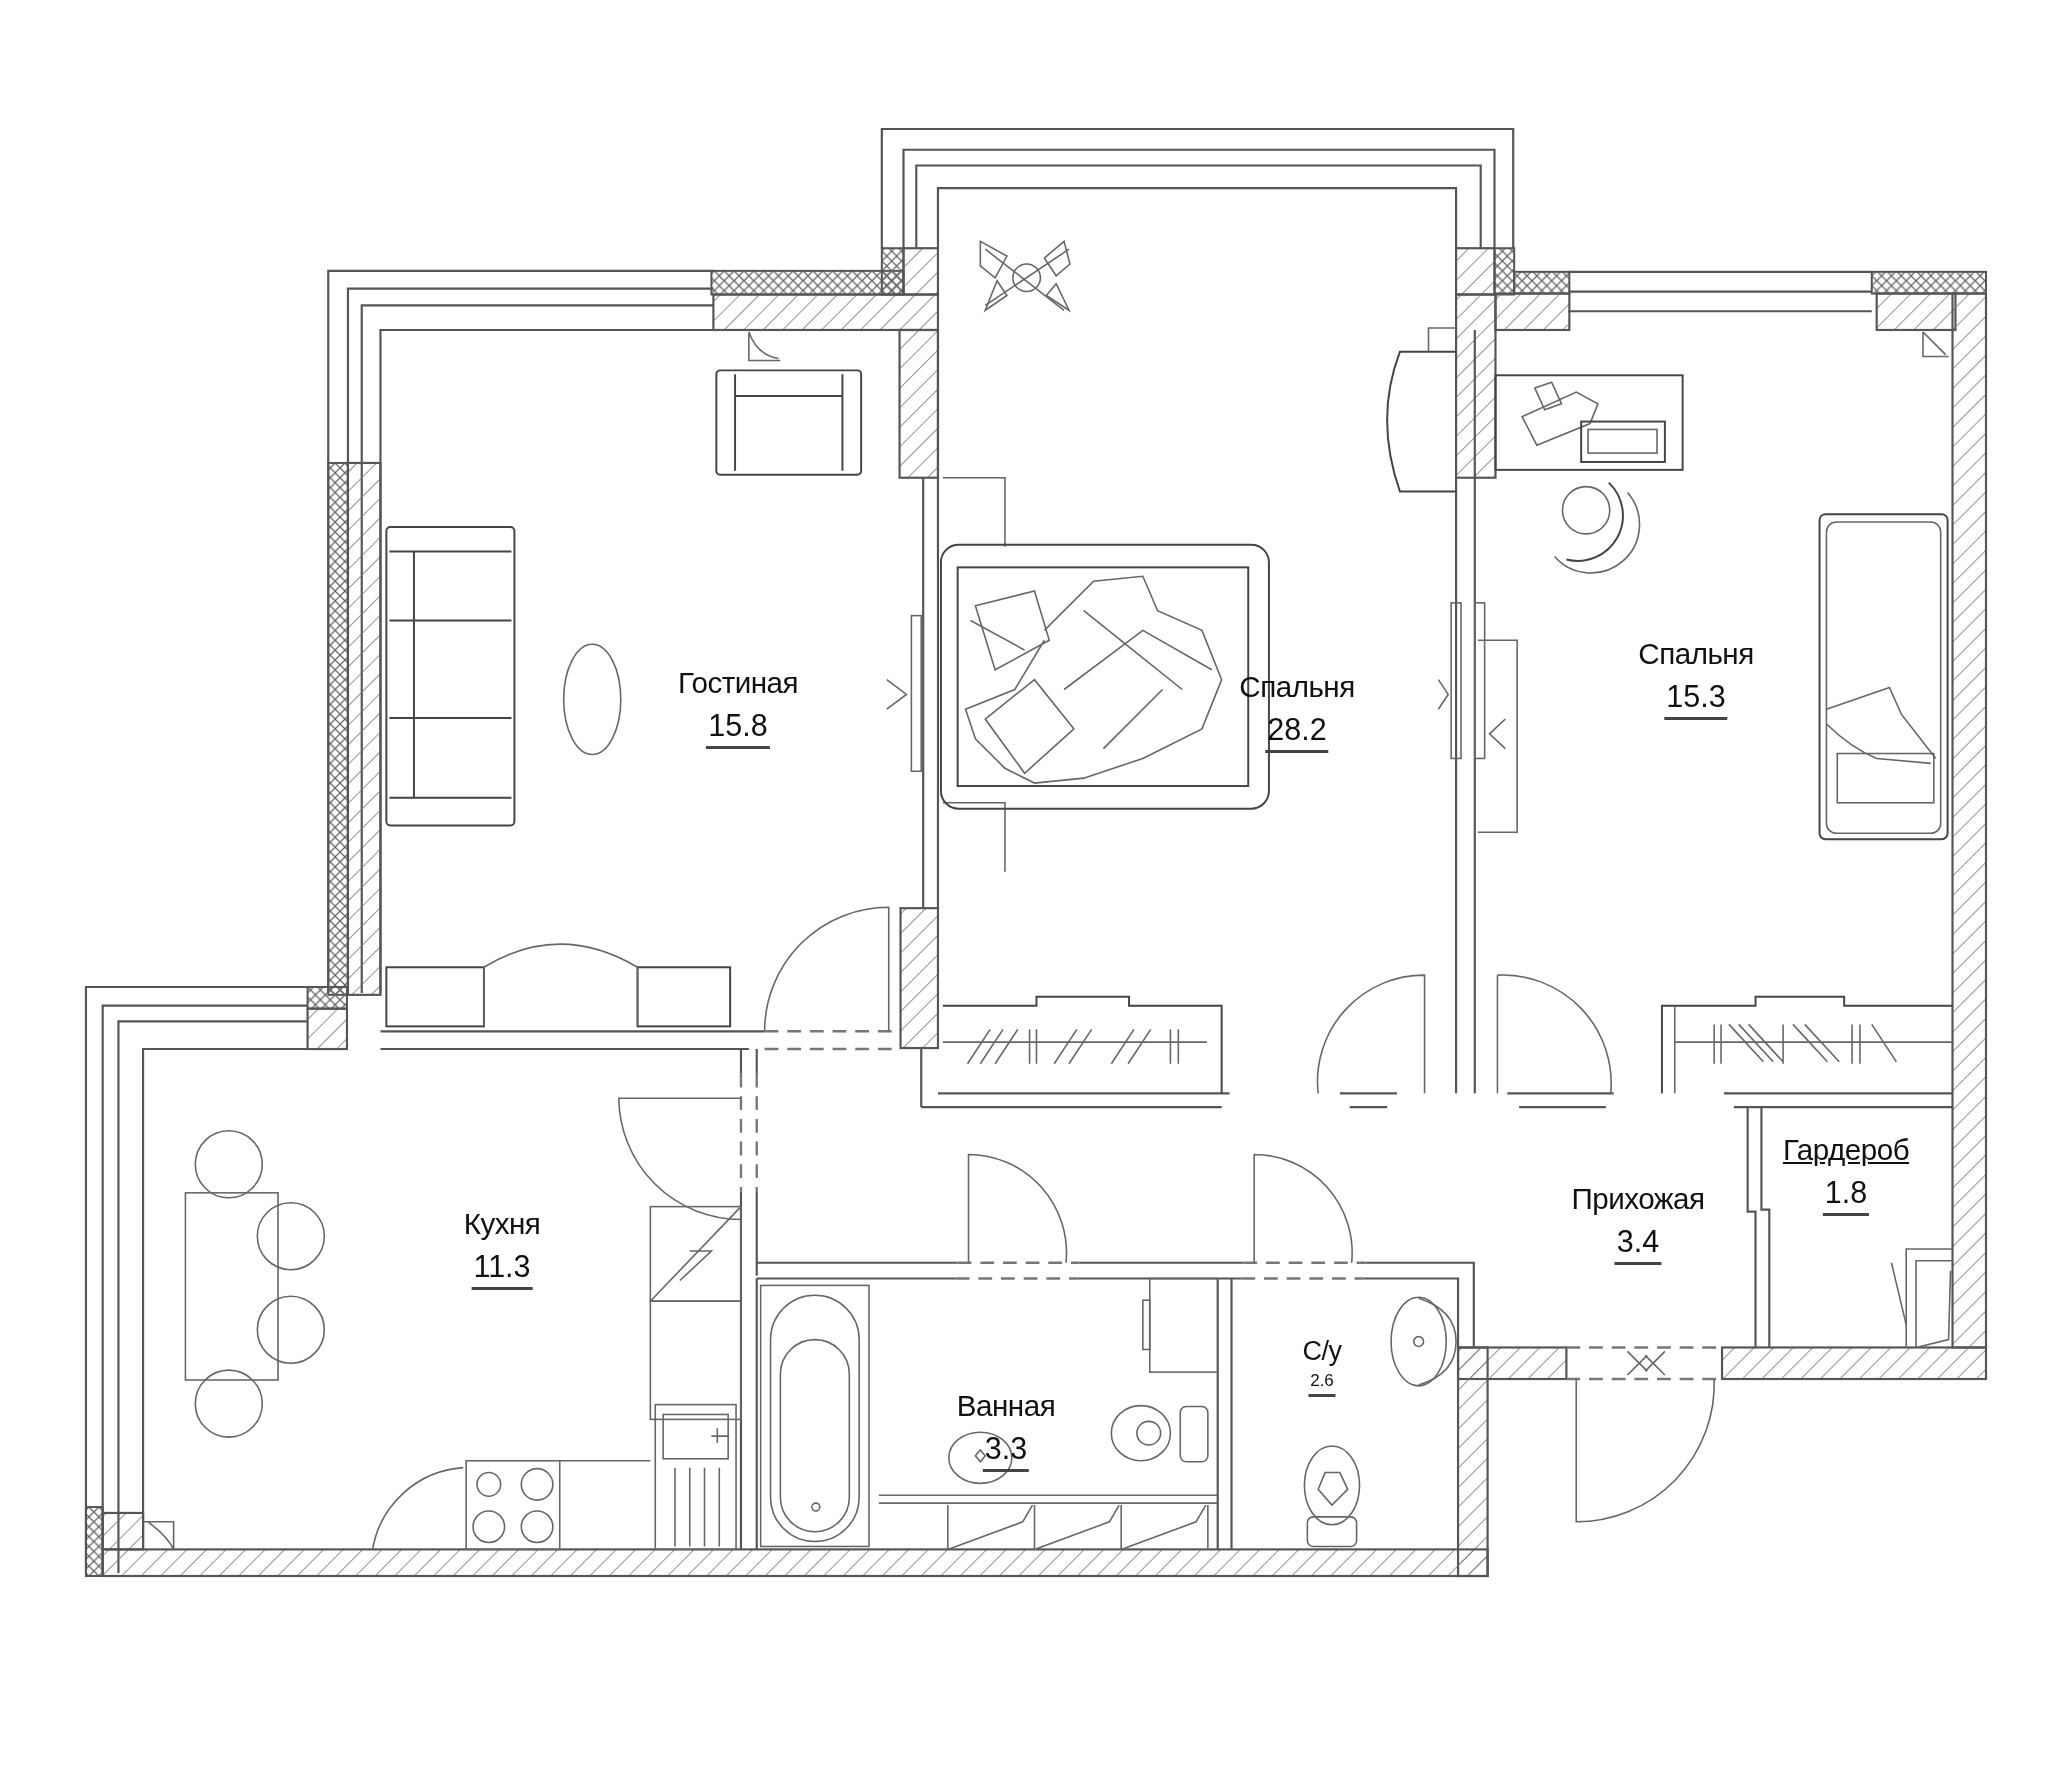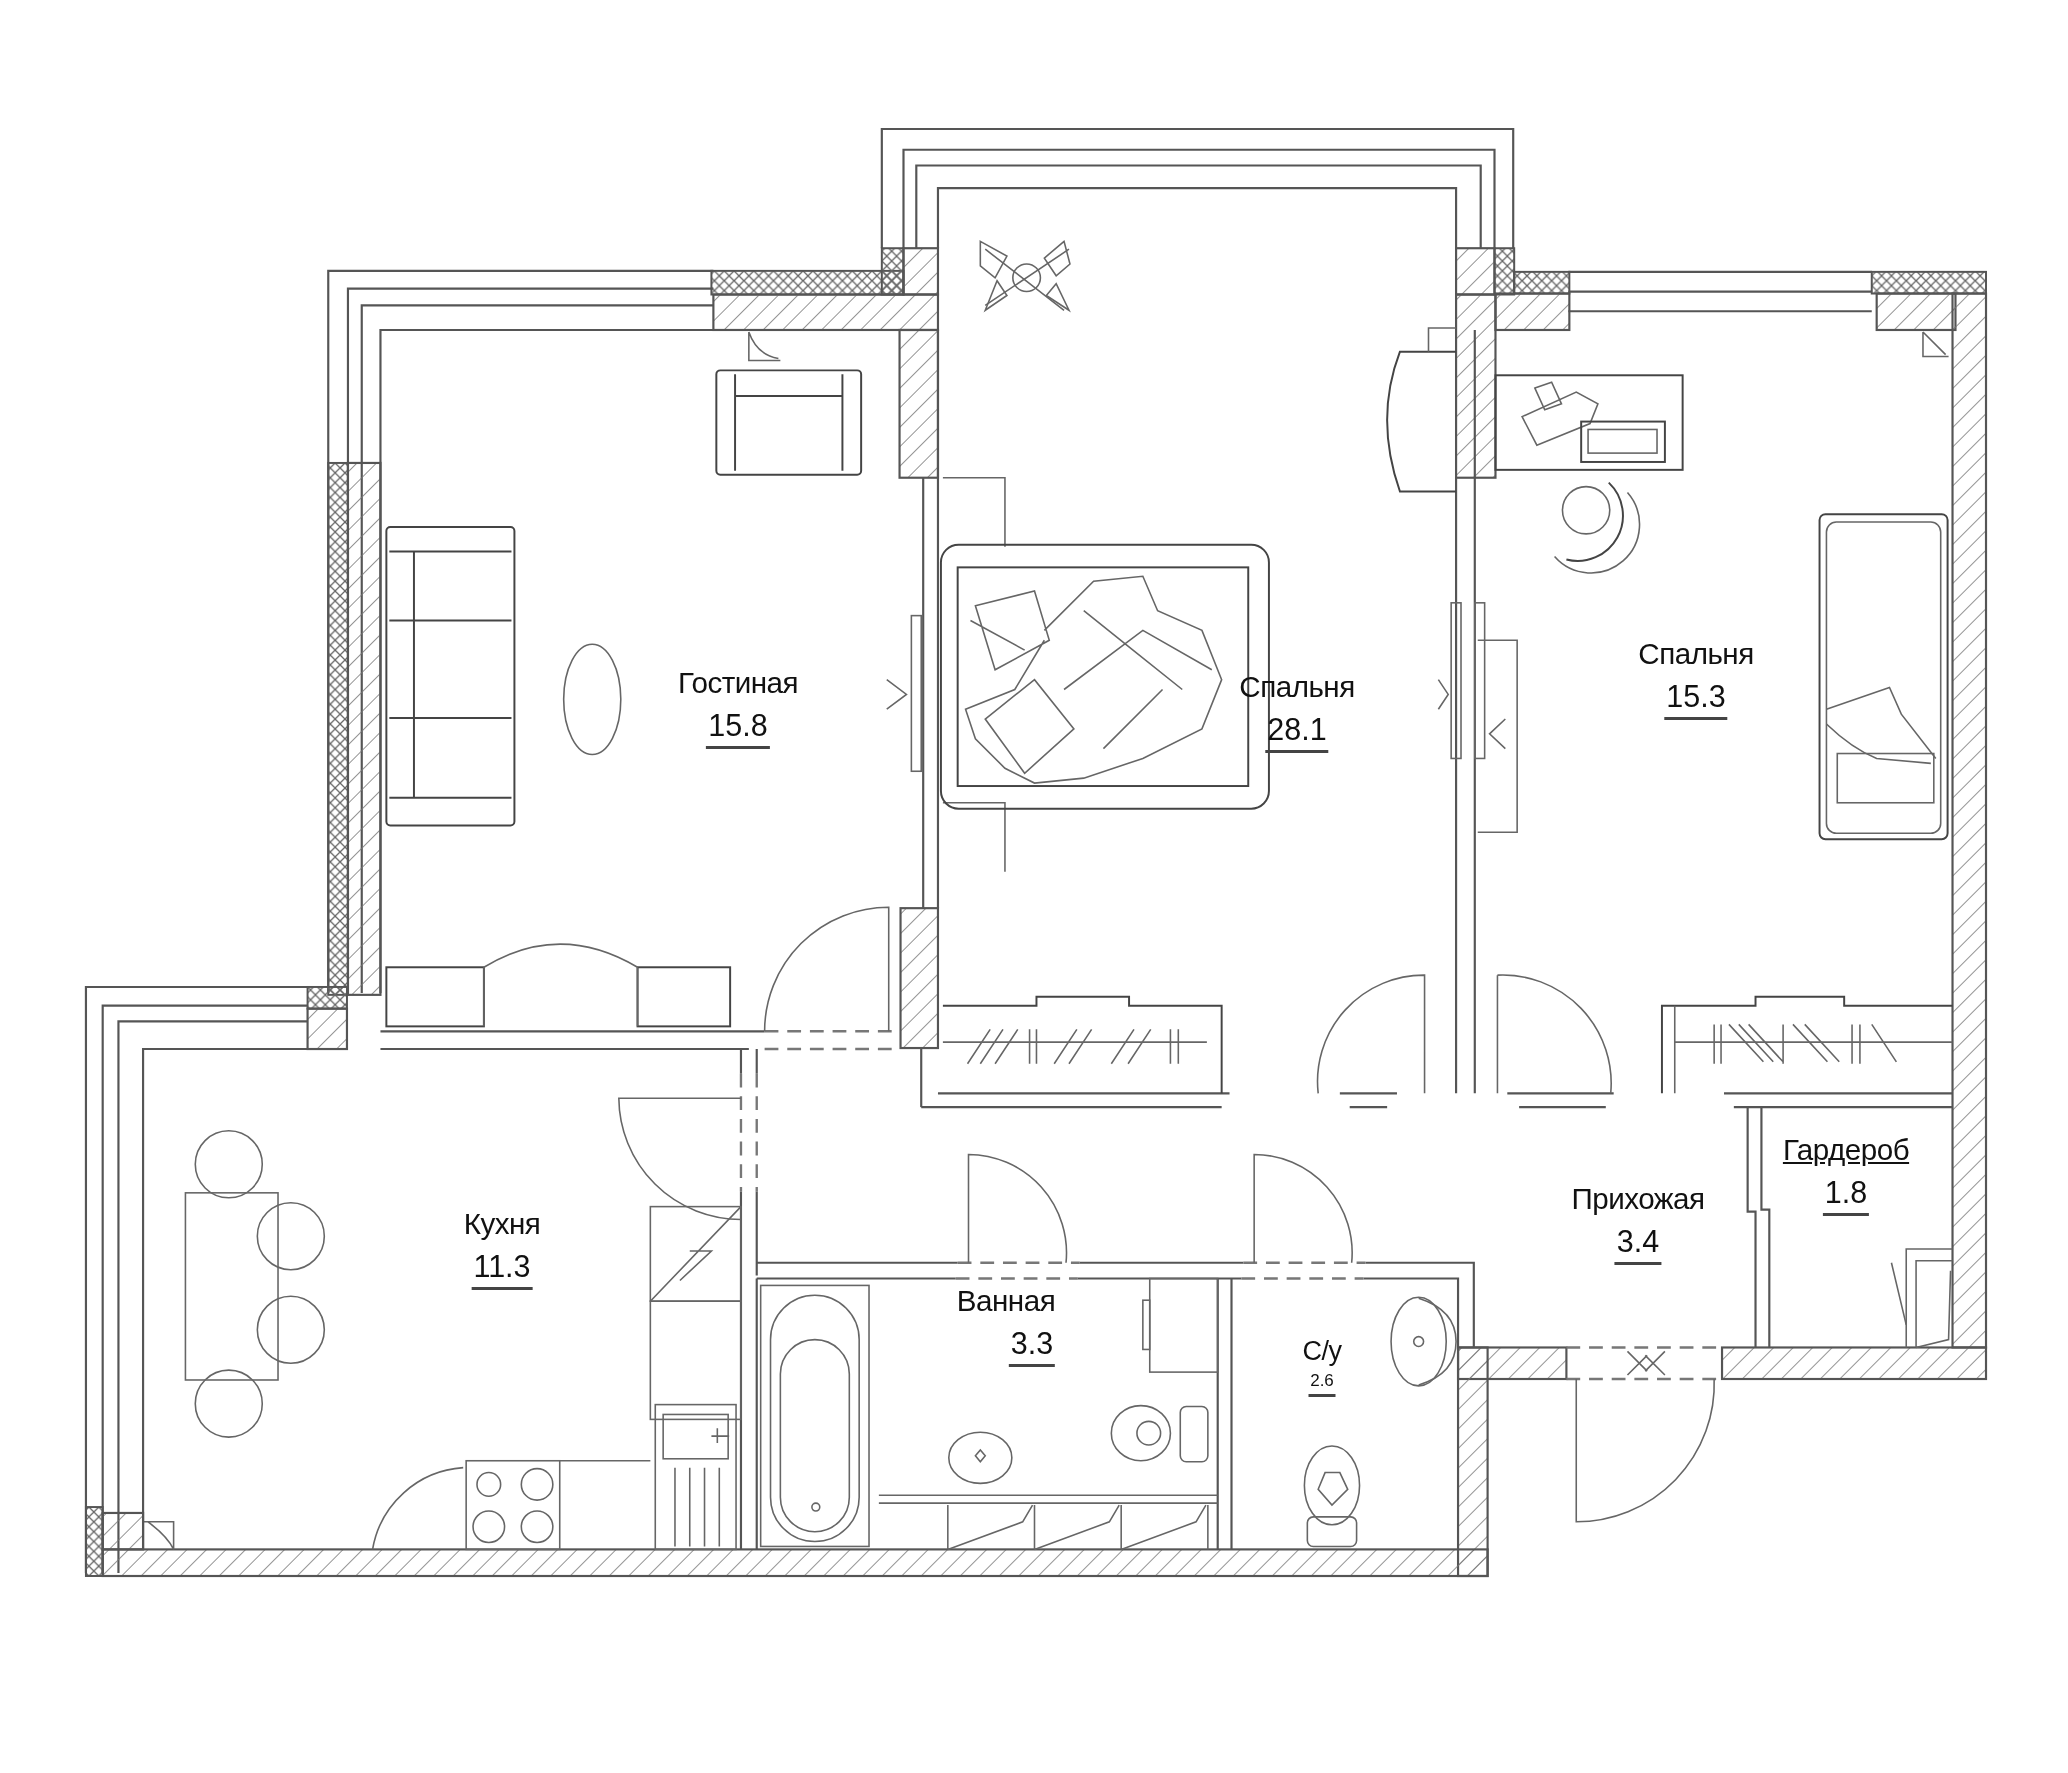--- a/index.html
+++ b/index.html
@@ -304,31 +304,31 @@
     </g>
   </g>
 </svg>
 
 <div class="room-label" style="left:738px; top:666px;">
   <div class="room-name">Гостиная</div>
   <div class="room-area">15.8</div>
 </div>
 <div class="room-label" style="left:1297px; top:670px;">
   <div class="room-name">Спальня</div>
-  <div class="room-area">28.1</div>
+  <div class="room-area">28.2</div>
 </div>
 <div class="room-label" style="left:1696px; top:637px;">
   <div class="room-name">Спальня</div>
   <div class="room-area">15.3</div>
 </div>
 <div class="room-label" style="left:502px; top:1207px;">
   <div class="room-name">Кухня</div>
   <div class="room-area">11.3</div>
 </div>
-<div class="room-label" style="left:1006px; top:1284px;text-align:right;">
+<div class="room-label" style="left:1006px; top:1389px;">
   <div class="room-name">Ванная</div>
   <div class="room-area">3.3</div>
 </div>
 <div class="room-label small" style="left:1322px; top:1336px;">
   <div class="room-name">С/у</div>
   <div class="room-area">2.6</div>
 </div>
 <div class="room-label" style="left:1606px; top:1182px;margin-left:32px;">
   <div class="room-name">Прихожая</div>
   <div class="room-area">3.4</div>

